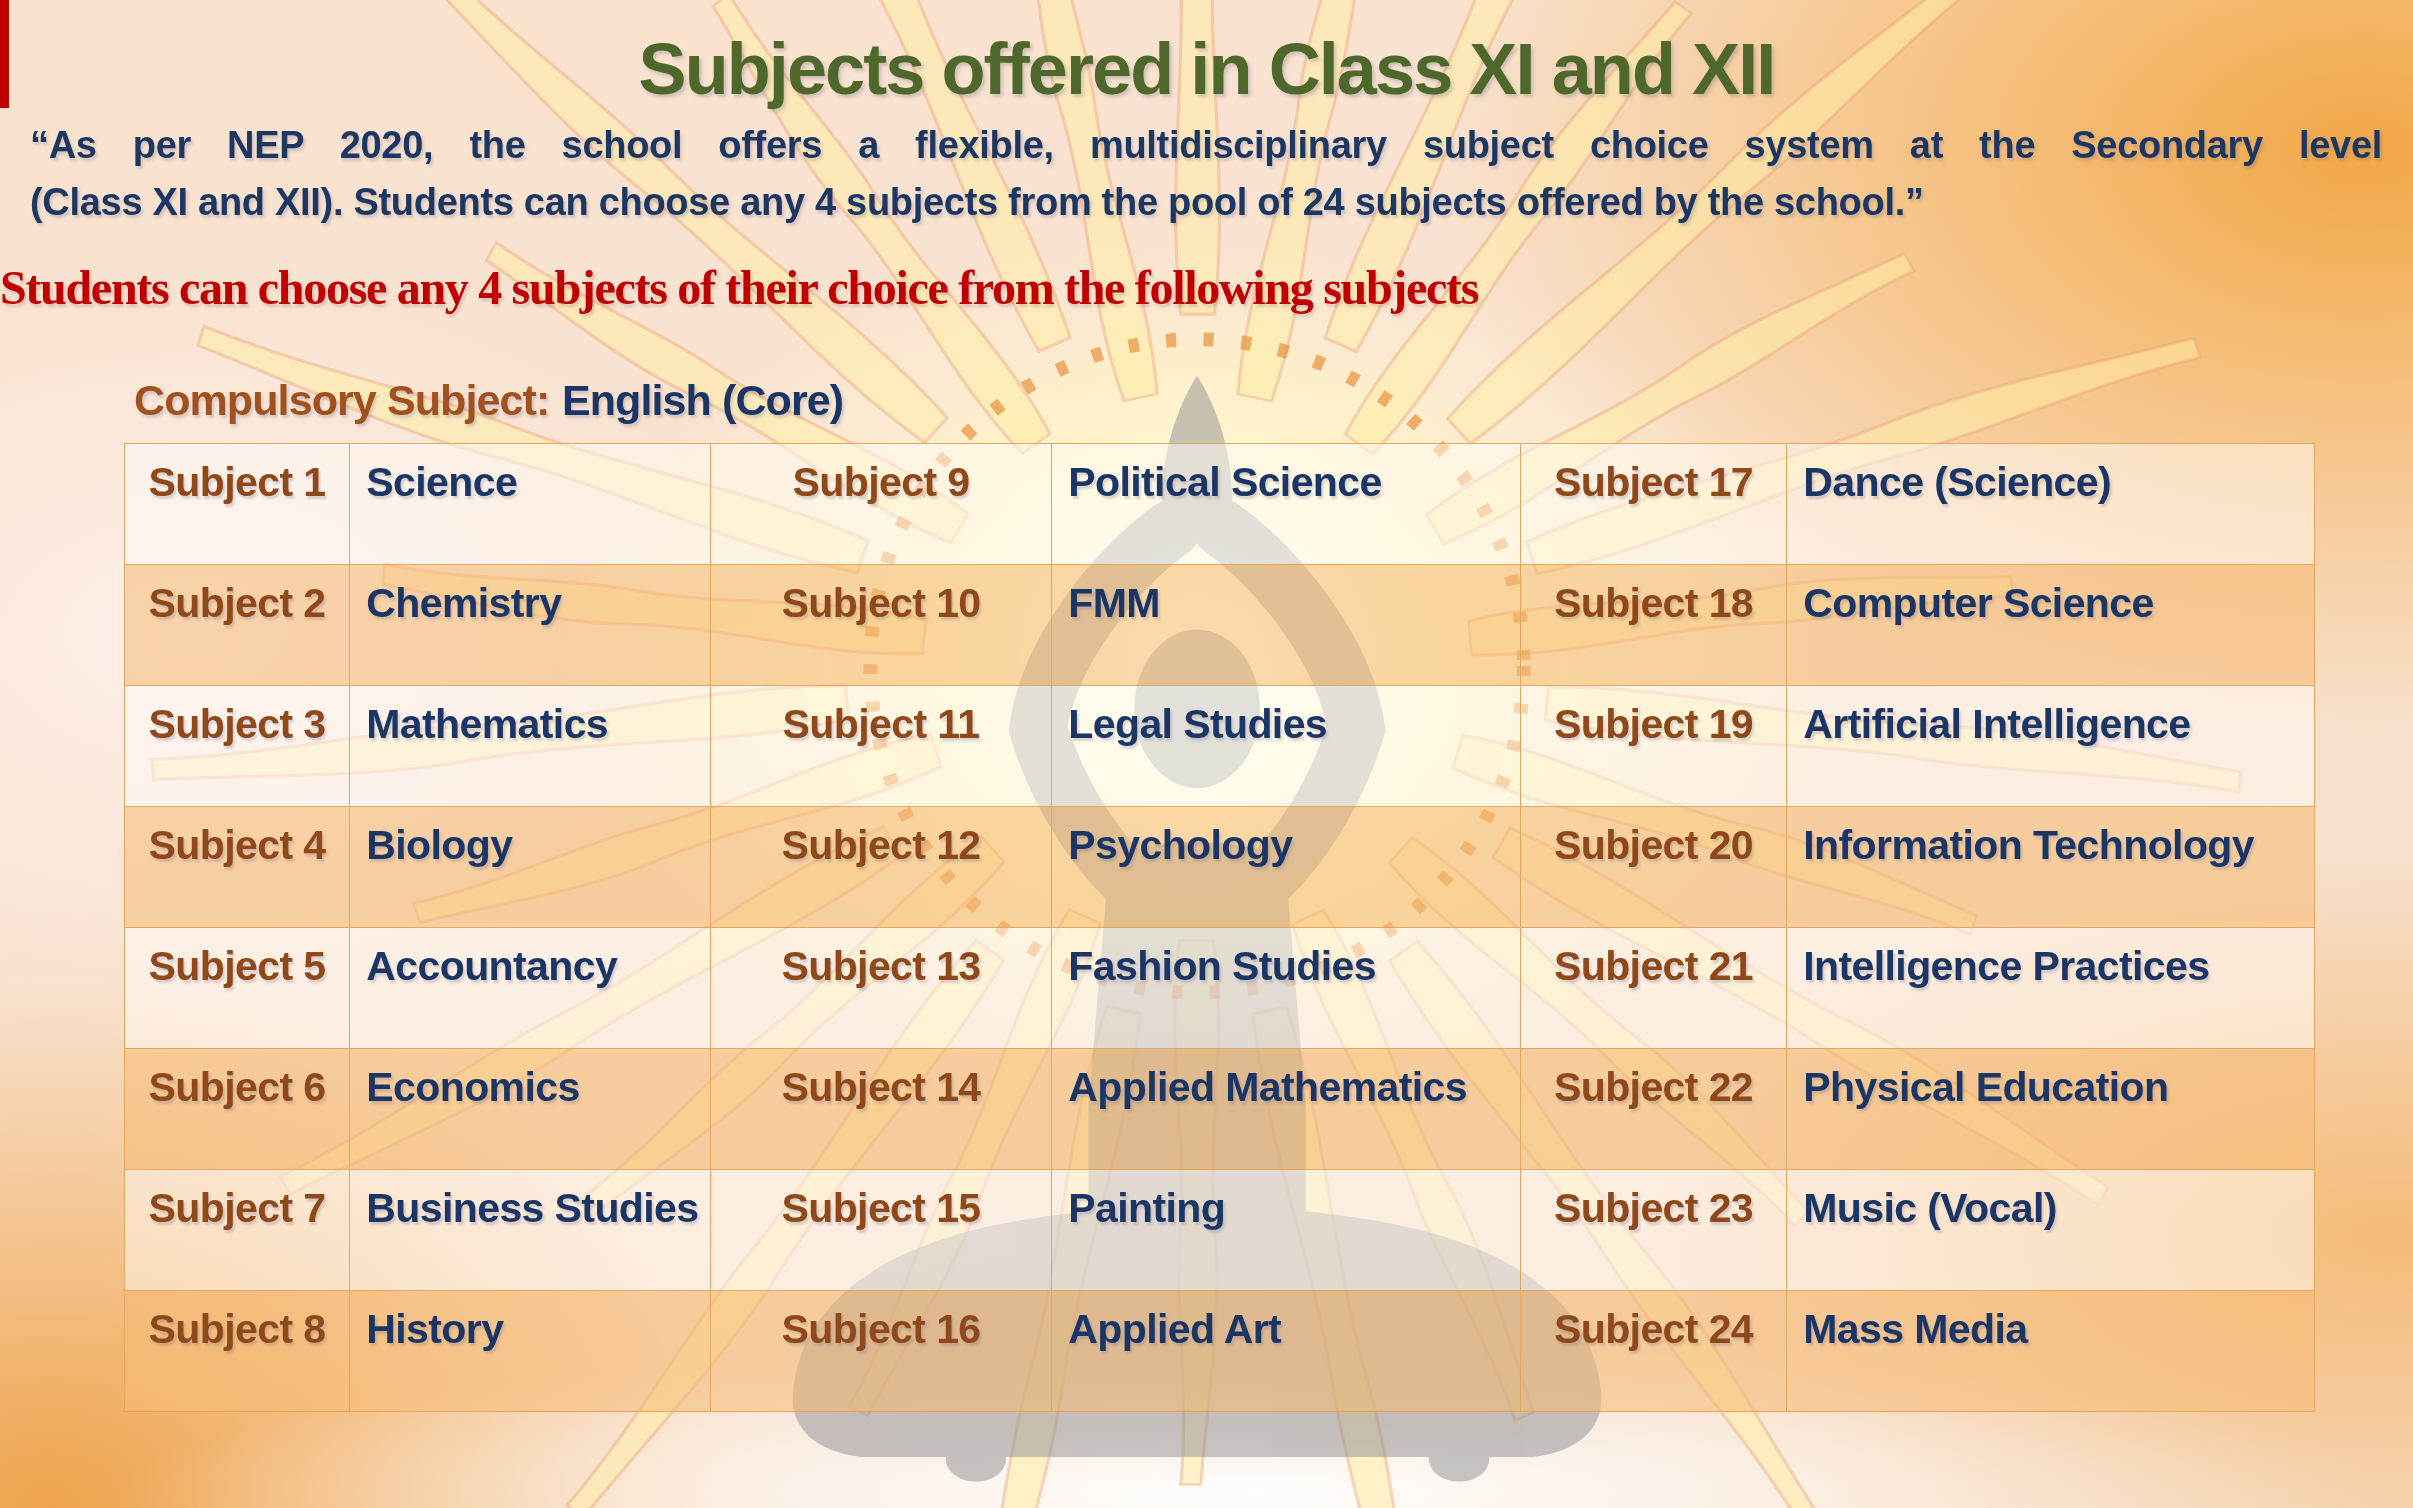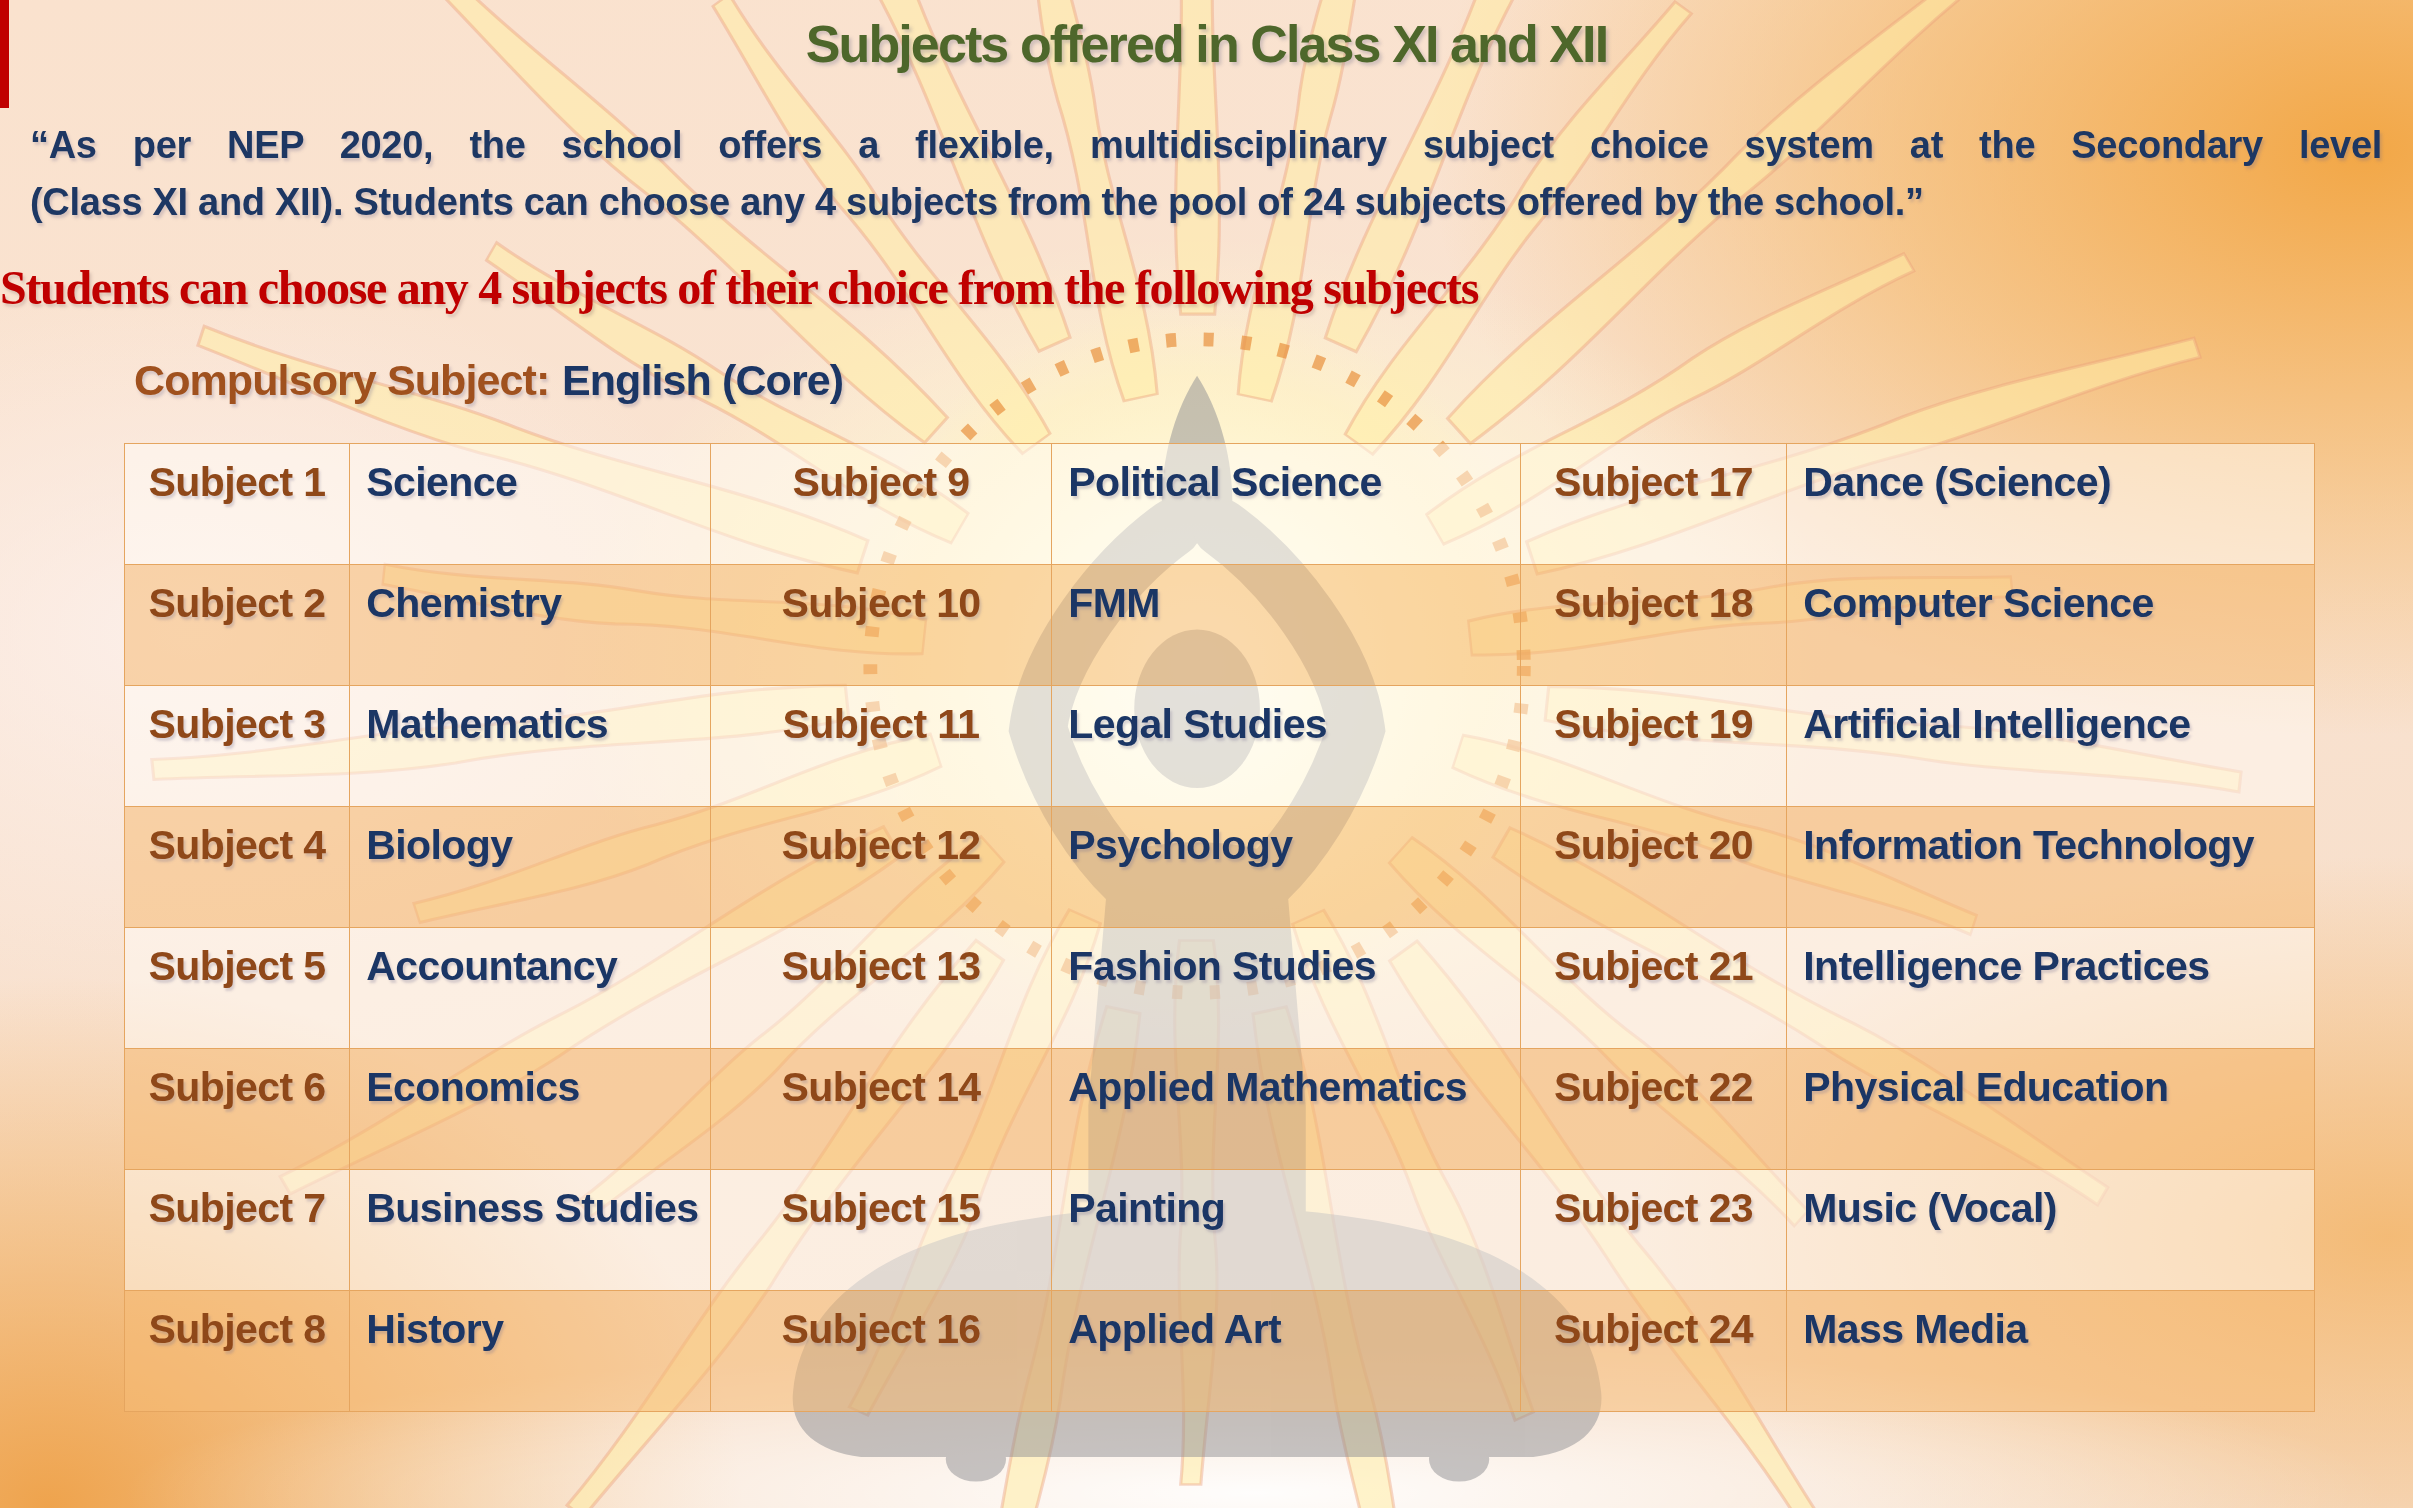--- a/index.html
+++ b/index.html
@@ -12,33 +12,33 @@
       radial-gradient(ellipse 1508px 201px at 52% 99%, rgba(255,255,255,0.95) 0%, rgba(255,255,255,0) 75%),
       radial-gradient(ellipse 943px 597px at 8% 42%, rgba(252,240,235,0.92) 0%, rgba(252,240,235,0) 60%),
       radial-gradient(ellipse 1508px 943px at 98% 10%, rgba(242,166,68,0.98) 0%, rgba(243,174,82,0.55) 32%, rgba(243,174,82,0) 62%),
       radial-gradient(ellipse 1068px 817px at 2% 100%, rgba(238,160,70,0.95) 0%, rgba(240,170,85,0.50) 35%, rgba(240,170,85,0) 65%),
       radial-gradient(ellipse 1383px 691px at 99% 82%, rgba(243,178,98,0.80) 0%, rgba(243,178,98,0) 55%),
       linear-gradient(168deg,#FAE2CE 0%,#F9E3D2 45%,#F6DCC5 100%);
   }
   svg.bg{position:absolute;left:0;top:0;width:2413px;height:1508px;}
   .red-sliver{position:absolute;left:0;top:0;width:8.8px;height:108px;background:#C00000;}
   .page-title{
-    position:absolute;left:0;right:0;top:14px;margin:0;text-align:center;
-    font-size:52px;letter-spacing:-1.9px;color:#4E672B;
+    position:absolute;left:0;right:0;top:14px;margin:14px;text-align:center;
+    font-size:72px;letter-spacing:-1.9px;color:#4E672B;
     text-shadow:2.5px 3.1px 3.8px rgba(110,105,135,0.30);
   }
   .quote{position:absolute;left:30px;right:31px;top:117px;margin:0;
     font-size:38px;line-height:57px;letter-spacing:-0.3px;color:#1D3763;
     text-shadow:1.9px 2.5px 3.1px rgba(110,105,140,0.28);}
   .qline{display:block;}
   .justify{text-align:justify;text-align-last:justify;}
   .highlight{position:absolute;left:0;right:0;top:260px;text-align:left;
     font-family:"Liberation Serif",serif;font-weight:bold;font-size:48px;letter-spacing:-1.3px;
     color:#C00000;text-shadow:1.9px 2.5px 3.1px rgba(120,90,90,0.25);}
-  .compulsory{position:absolute;left:134px;top:356px;font-size:43px;letter-spacing:-0.9px;
+  .compulsory{position:absolute;left:134px;top:376px;font-size:43px;letter-spacing:-0.9px;
     text-shadow:1.9px 2.5px 3.1px rgba(110,105,140,0.28);}
   .comp-label{color:#A0511E;margin-right:12.6px;}
   .comp-value{color:#1B3665;}
   table.subjects{
     position:absolute;left:124px;top:443px;width:2191px;
     border-collapse:collapse;table-layout:fixed;
     border:1.9px solid #E19A4F;
   }
   table.subjects tr{height:121px;}
   table.subjects td{

